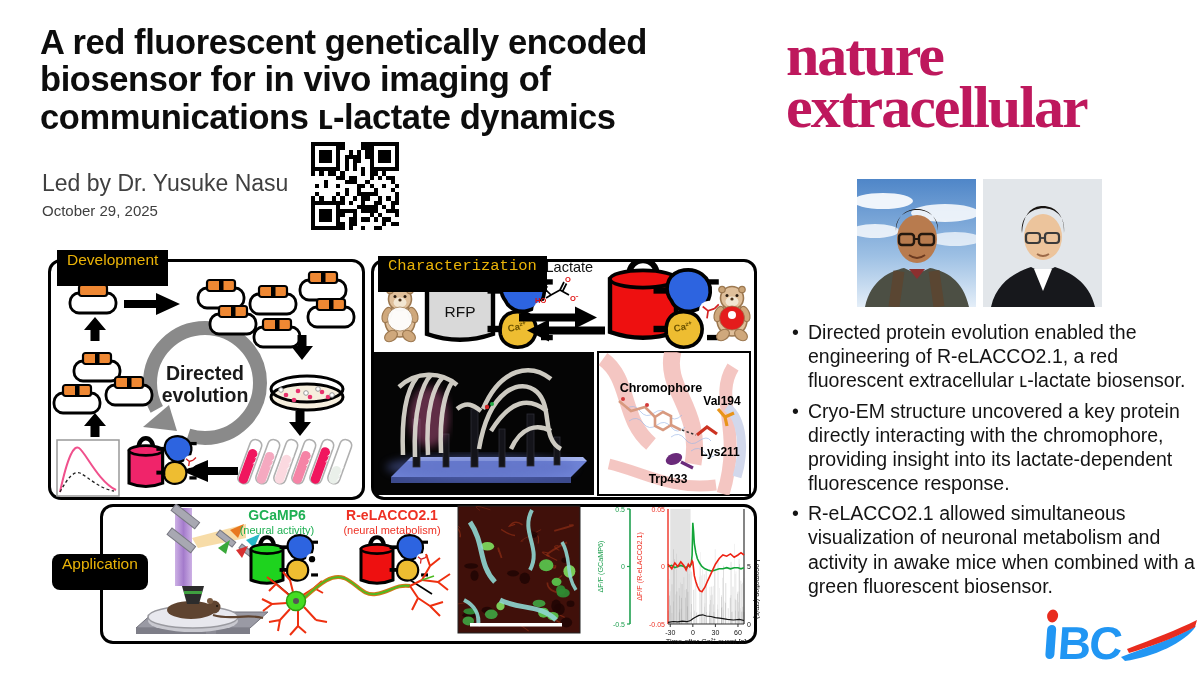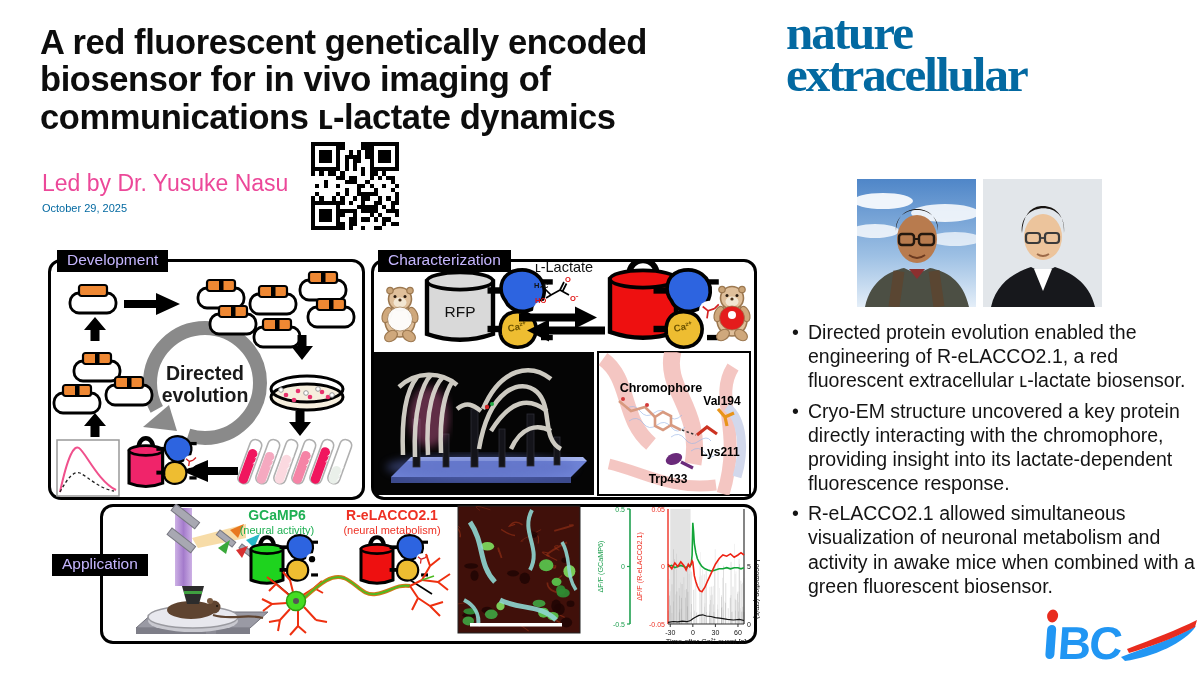--- a/index.html
+++ b/index.html
@@ -2,37 +2,37 @@
 <html><head>
 <meta charset="utf-8">
 <style>
   html,body{margin:0;padding:0;background:#888;}
   .stage{position:relative;width:1200px;height:675px;background:#fff;overflow:hidden;
          font-family:"Liberation Sans",sans-serif;color:#111;}
   .abs{position:absolute;}
   svg{display:block;}
   svg text{font-family:"Liberation Sans",sans-serif;}
   .title{left:40px;top:24px;width:710px;font-size:34.5px;font-weight:bold;line-height:1.08;letter-spacing:-0.4px;color:#0d0d0d;}
-  .led{left:42px;top:170px;font-size:23px;color:#ec4899;}
-  .date{left:42px;top:202px;font-size:11px;color:#0369a1;}
-  .journal{left:786px;top:12px;font-family:"Liberation Serif",serif;font-weight:bold;font-size:49px;line-height:0.86;letter-spacing:-2px;color:#0369a1;}
+  .led{left:42px;top:170px;font-size:23px;color:#404040;}
+  .date{left:42px;top:202px;font-size:15px;color:#404040;}
+  .journal{left:786px;top:30px;font-family:"Liberation Serif",serif;font-weight:bold;font-size:60px;line-height:0.86;letter-spacing:-2px;color:#be185d;}
   #qr-grid{left:311px;top:142px;width:88px;height:88px;display:grid;grid-template-columns:repeat(21,1fr);grid-template-rows:repeat(21,1fr);background:#fff;}
   #qr-grid i{background:#fff;}
   #qr-grid i.d{background:#000;}
   .bullets{left:783px;top:312px;width:414px;margin:8px;padding:0;list-style:none;font-size:19.5px;line-height:1.24;color:#141414;}
   .bullets li{position:relative;padding-left:17px;margin-bottom:6px;}
   .bullets li:before{content:"\2022";position:absolute;left:1px;top:0;}
   .panel{border:3px solid #000;border-radius:13px;background:#fff;box-sizing:border-box;}
   .panel-dev{left:48px;top:259px;width:317px;height:241px;}
   .panel-char{left:371px;top:259px;width:386px;height:241px;}
   .panel-app{left:100px;top:504px;width:657px;height:140px;}
-  .plabel{background:#000;color:#c4b5fd;font-size:15.5px;padding:1px 10px 3px;z-index:5;}
+  .plabel{background:#000;color:#eab308;font-size:15.5px;padding:1px 10px 17px;z-index:5;}
   .plabel-dev{left:57px;top:250px;}
-  .plabel-char{left:378px;top:250px;}
-  .plabel-app{left:52px;top:554px;}
+  .plabel-char{left:378px;top:256px;font-family:Liberation Mono, monospace;}
+  .plabel-app{left:52px;top:554px;border-radius:8px;}
 </style>
 </head>
 <body>
 
 <div class="stage">
 
   <div class="abs title">
     <div>A red fluorescent genetically encoded</div>
     <div>biosensor for in vivo imaging of</div>
     <div>communications ʟ-lactate dynamics</div>

